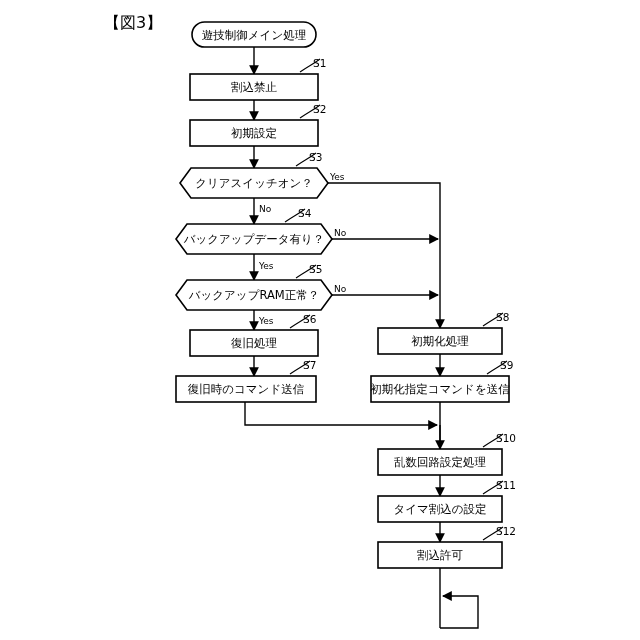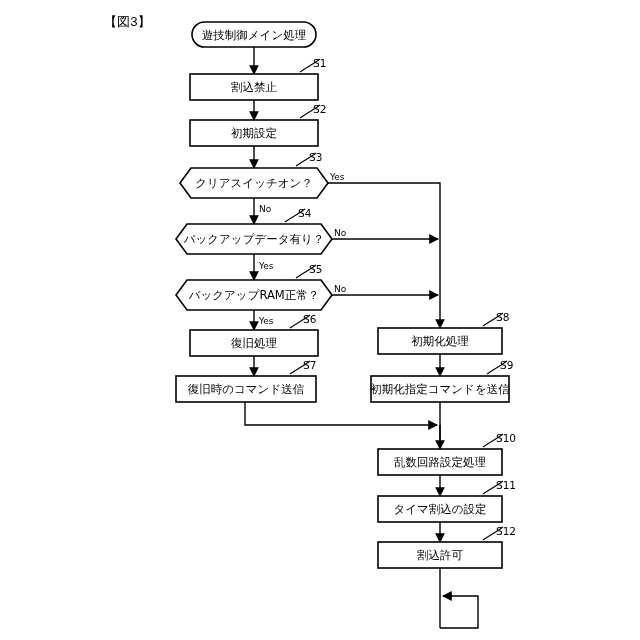--- a/index.html
+++ b/index.html
@@ -25,25 +25,24 @@
     position: absolute;
     left: 0;
     top: 0;
     width: 640px;
     height: 640px;
   }
   .fig-label {
     position: absolute;
     left: 104px;
     top: 13px;
-    font-size: 13px;
+    font-size: 16px;
     color: #000;
     letter-spacing: 0px;
     white-space: nowrap;
-    font-family: Liberation Mono, monospace;
   }
   
   .node-text {
     font-family: "DejaVu Sans", "Liberation Sans", sans-serif;
     font-size: 11.5px;
     fill: #000000;
     text-anchor: middle;
     dominant-baseline: middle;
   }
   .step-label {

